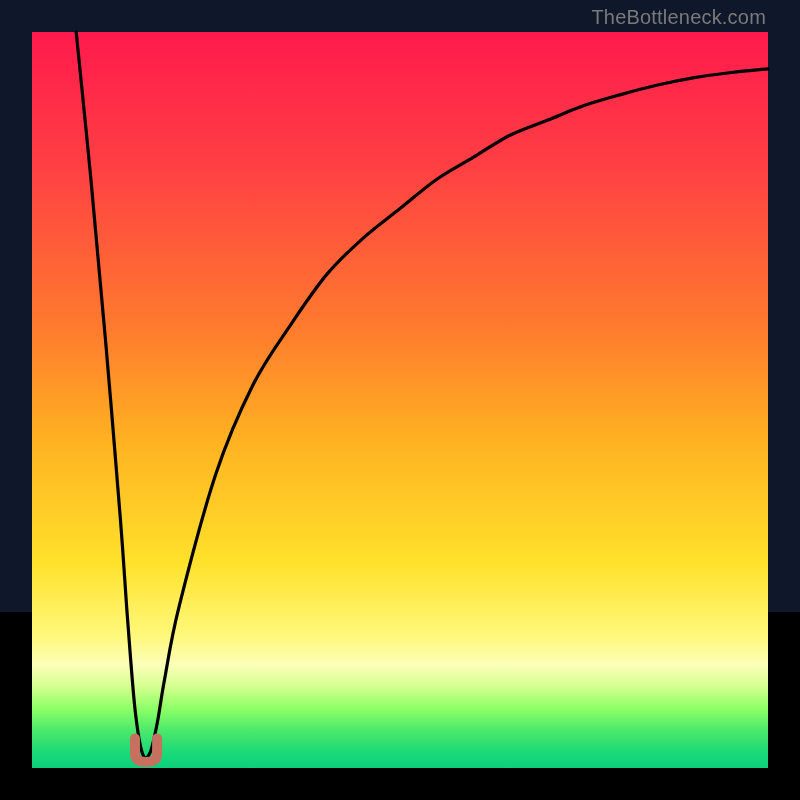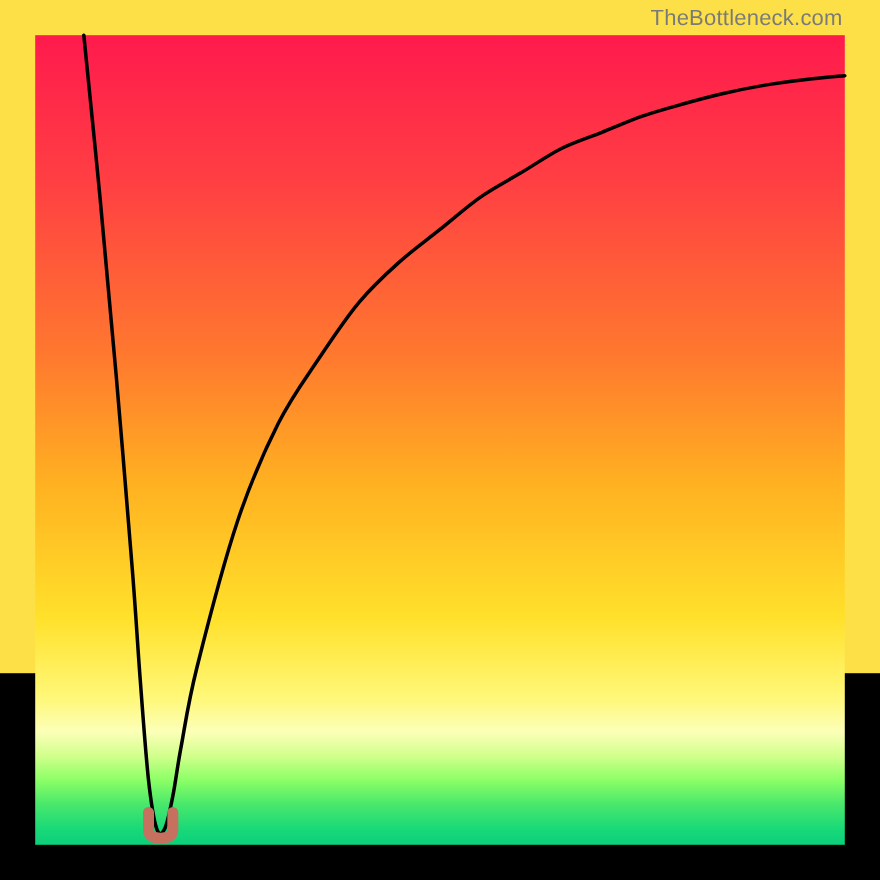--- a/index.html
+++ b/index.html
@@ -10,21 +10,21 @@
     background: #000;
     overflow: hidden;
     font-family: Arial, Helvetica, sans-serif;
   }
   .frame {
     position: absolute;
     top: 0;
     left: 0;
     width: 800px;
     height: 612px;
-    background: #fde047;
+    background: #0f172a;
   }
   .plot-area {
     position: absolute;
     top: 32px;
     left: 32px;
     width: 736px;
     height: 736px;
     
     background: linear-gradient(
       to bottom,

